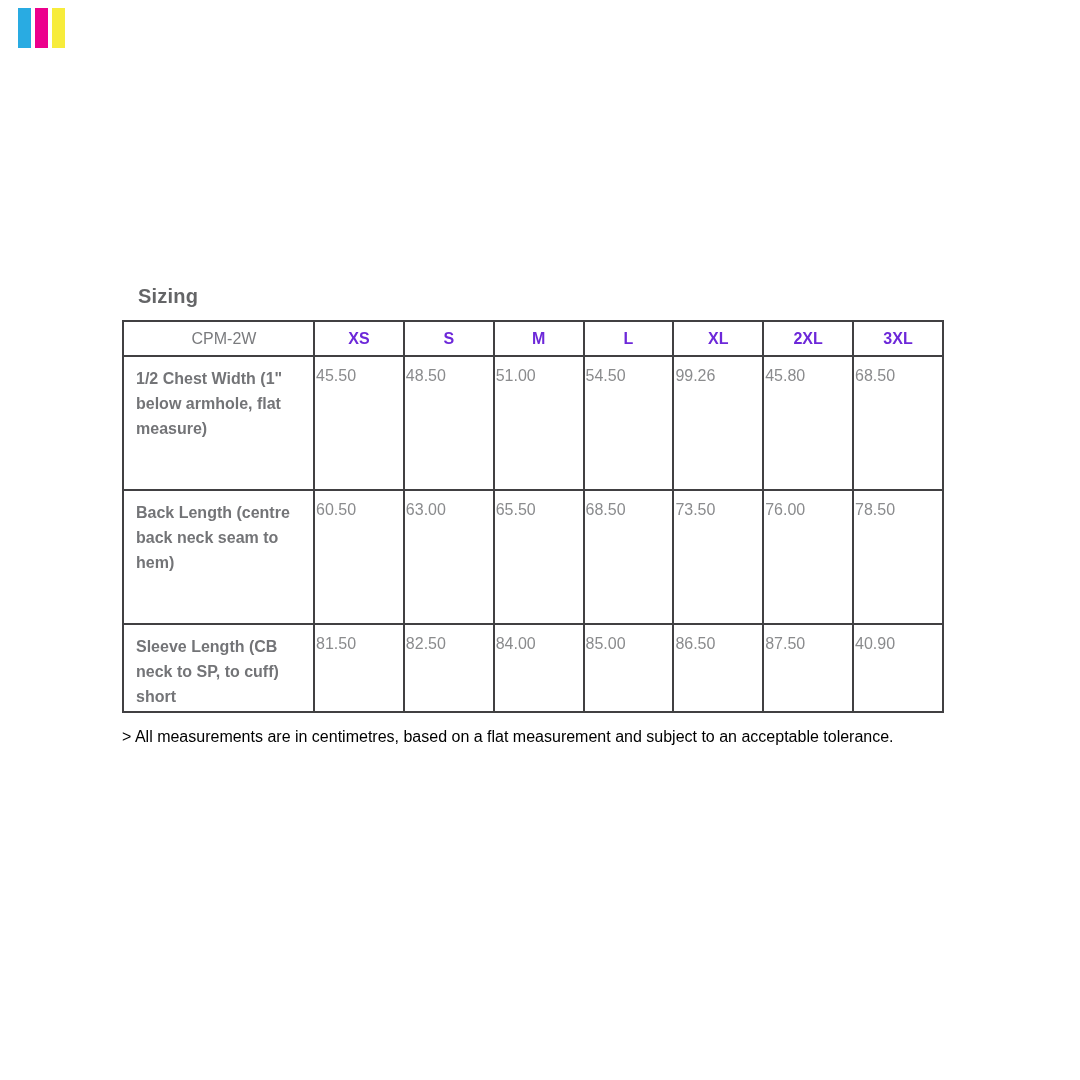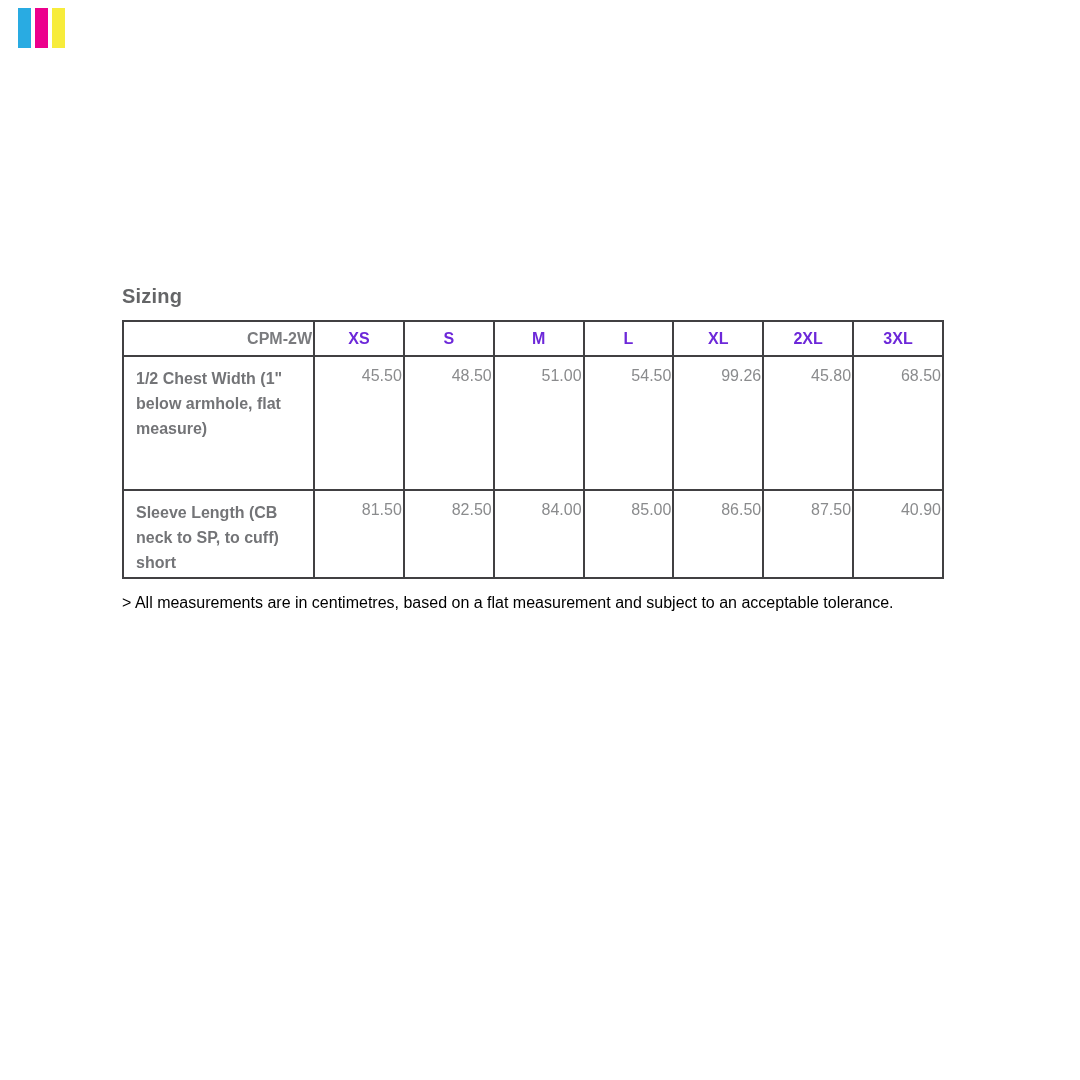--- a/index.html
+++ b/index.html
@@ -33,41 +33,41 @@
   .content {
     position: absolute;
     left: 122px;
     top: 285px;
     width: 822px;
   }
   .title {
     font-size: 20px;
     font-weight: bold;
     color: #646567;
-    margin: 0 0 12px 0;
+    margin: 0 0 12px 16px;
     letter-spacing: 0.2px;
   }
 
   
   table.sizing {
     border-collapse: collapse;
     table-layout: fixed;
     width: 822px;
   }
   table.sizing th,
   table.sizing td {
     border: 2px solid #414042;
     font-size: 16px;
   }
   col.label-col { width: 191px; }
 
   tr.header-row { height: 35px; }
   th.code-cell {
-    font-weight: bold;
-    text-align: right;
+    font-weight: normal;
+    text-align: center;
     padding-left: 12px;
     color: #7a7b7e;
   }
   th.size-cell {
     font-weight: bold;
     text-align: center;
     color: #6d28d9;
   }
 
   tr.row-a { height: 134px; }
@@ -76,21 +76,21 @@
 
   td.label-cell {
     font-weight: bold;
     text-align: left;
     vertical-align: top;
     padding: 9px 16px 0 12px;
     line-height: 25px;
     color: #737477;
   }
   td.value-cell {
-    text-align: right;
+    text-align: left;
     vertical-align: top;
     padding-top: 10px;
     color: #8a8b8d;
   }
 
   .footnote {
     margin: 15px 0 0 0;
     font-size: 16px;
     color: #000000;
   }
@@ -134,20 +134,30 @@
       <tr class="row-a">
         <td class="label-cell">1/2 Chest Width (1" below armhole, flat measure)</td>
         <td class="value-cell">45.50</td>
         <td class="value-cell">48.50</td>
         <td class="value-cell">51.00</td>
         <td class="value-cell">54.50</td>
         <td class="value-cell">99.26</td>
         <td class="value-cell">45.80</td>
         <td class="value-cell">68.50</td>
       </tr>
+      <tr class="row-b">
+        <td class="label-cell">Back Length (centre back neck seam to hem)</td>
+        <td class="value-cell">60.50</td>
+        <td class="value-cell">63.00</td>
+        <td class="value-cell">65.50</td>
+        <td class="value-cell">68.50</td>
+        <td class="value-cell">73.50</td>
+        <td class="value-cell">76.00</td>
+        <td class="value-cell">78.50</td>
+      </tr>
       <tr class="row-c">
         <td class="label-cell">Sleeve Length (CB neck to SP, to cuff) short</td>
         <td class="value-cell">81.50</td>
         <td class="value-cell">82.50</td>
         <td class="value-cell">84.00</td>
         <td class="value-cell">85.00</td>
         <td class="value-cell">86.50</td>
         <td class="value-cell">87.50</td>
         <td class="value-cell">40.90</td>
       </tr>

